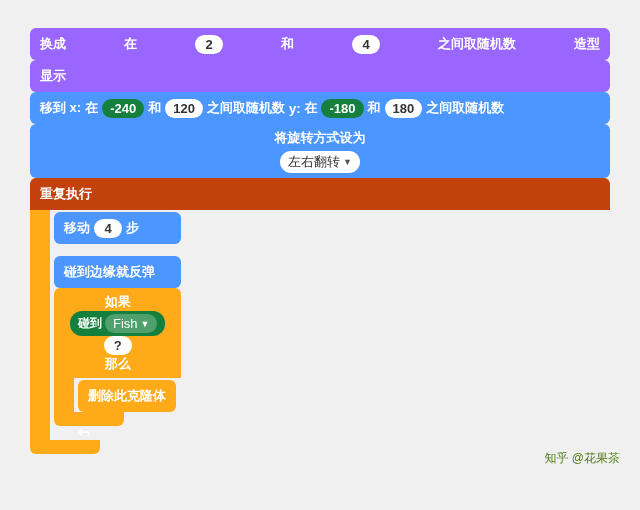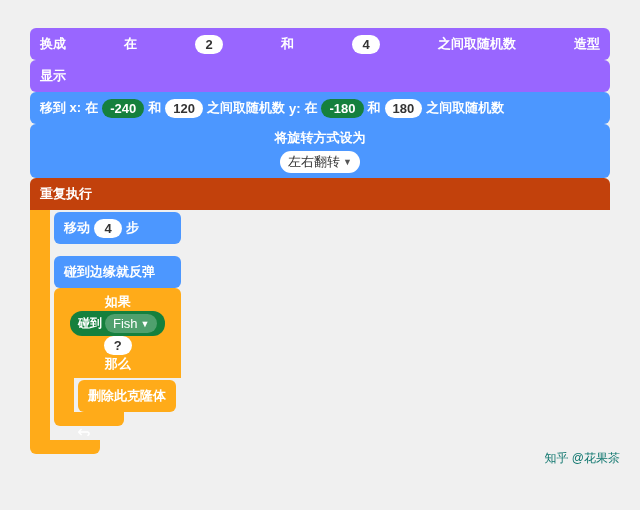--- a/index.html
+++ b/index.html
@@ -100,21 +100,21 @@
     .dropdown-arrow {
       font-size: 9px;
       color: #555;
     }
 
     
     .watermark {
       position: absolute;
       bottom: 15px;
       right: 20px;
-      color: #0f766e;
+      color: #4d7c0f;
       font-size: 12px;
     }
 
     .block-text {
       color: white;
       font-weight: bold;
       font-size: 13px;
     }
 
     

